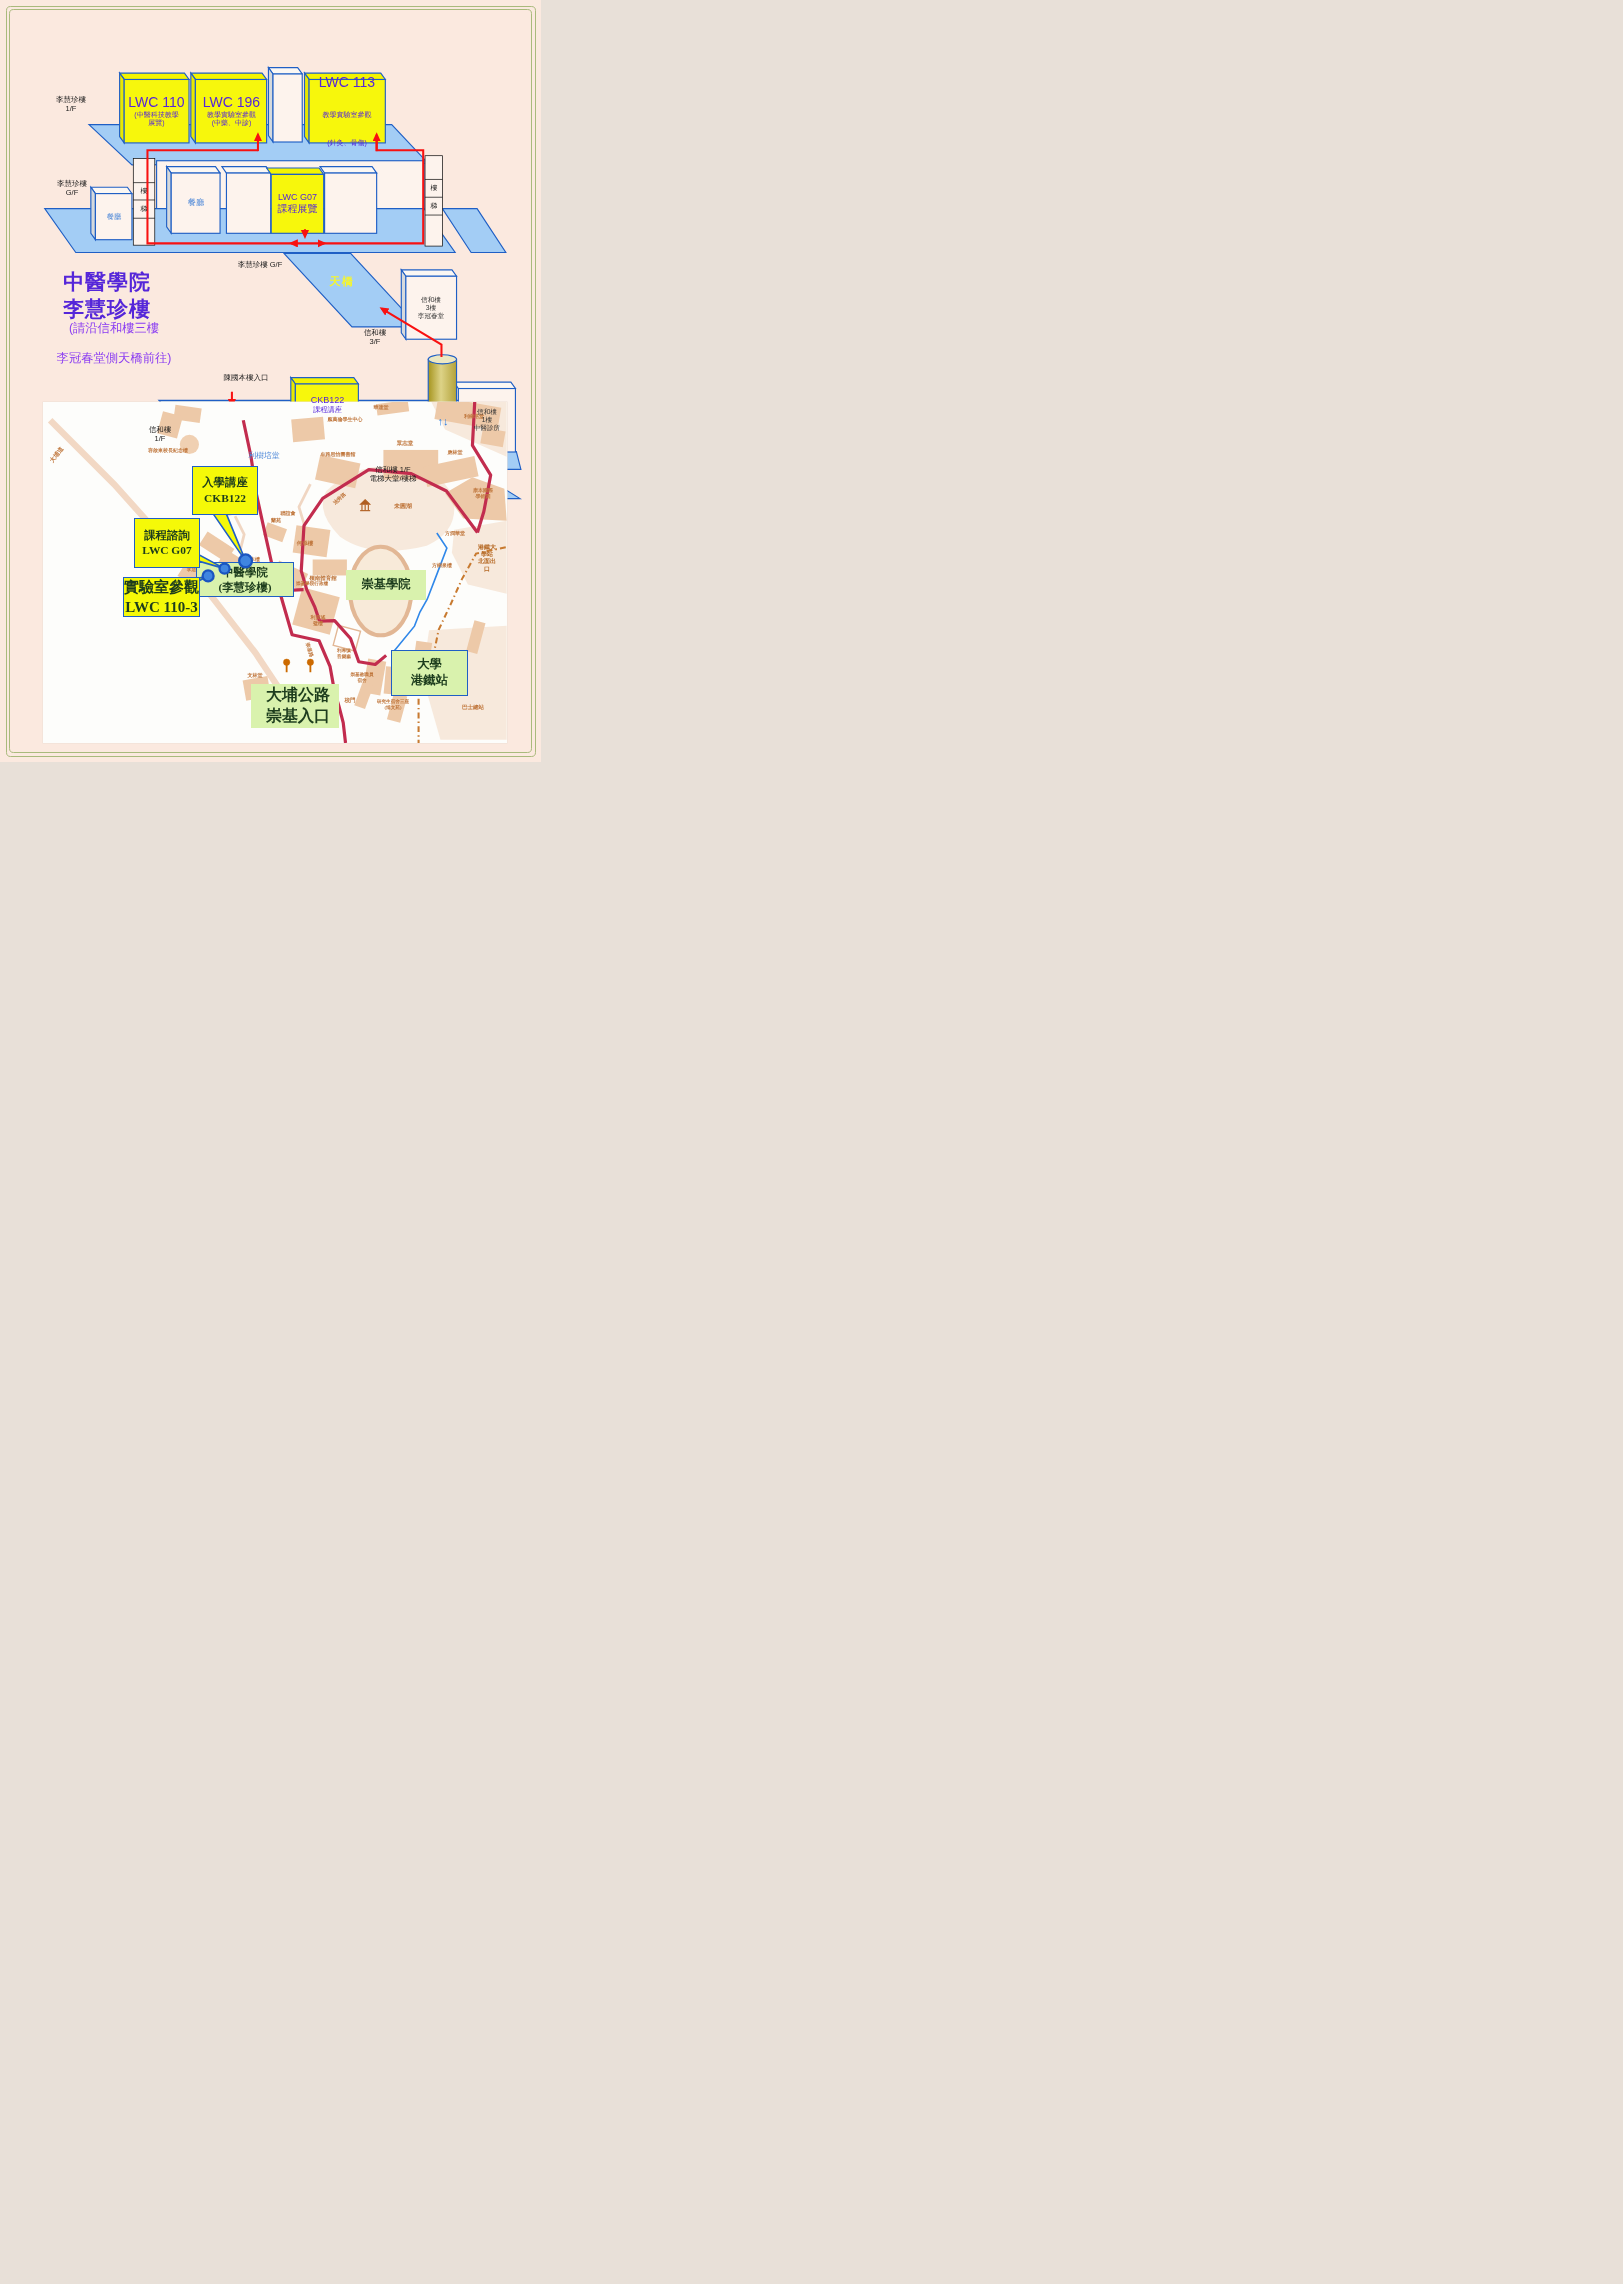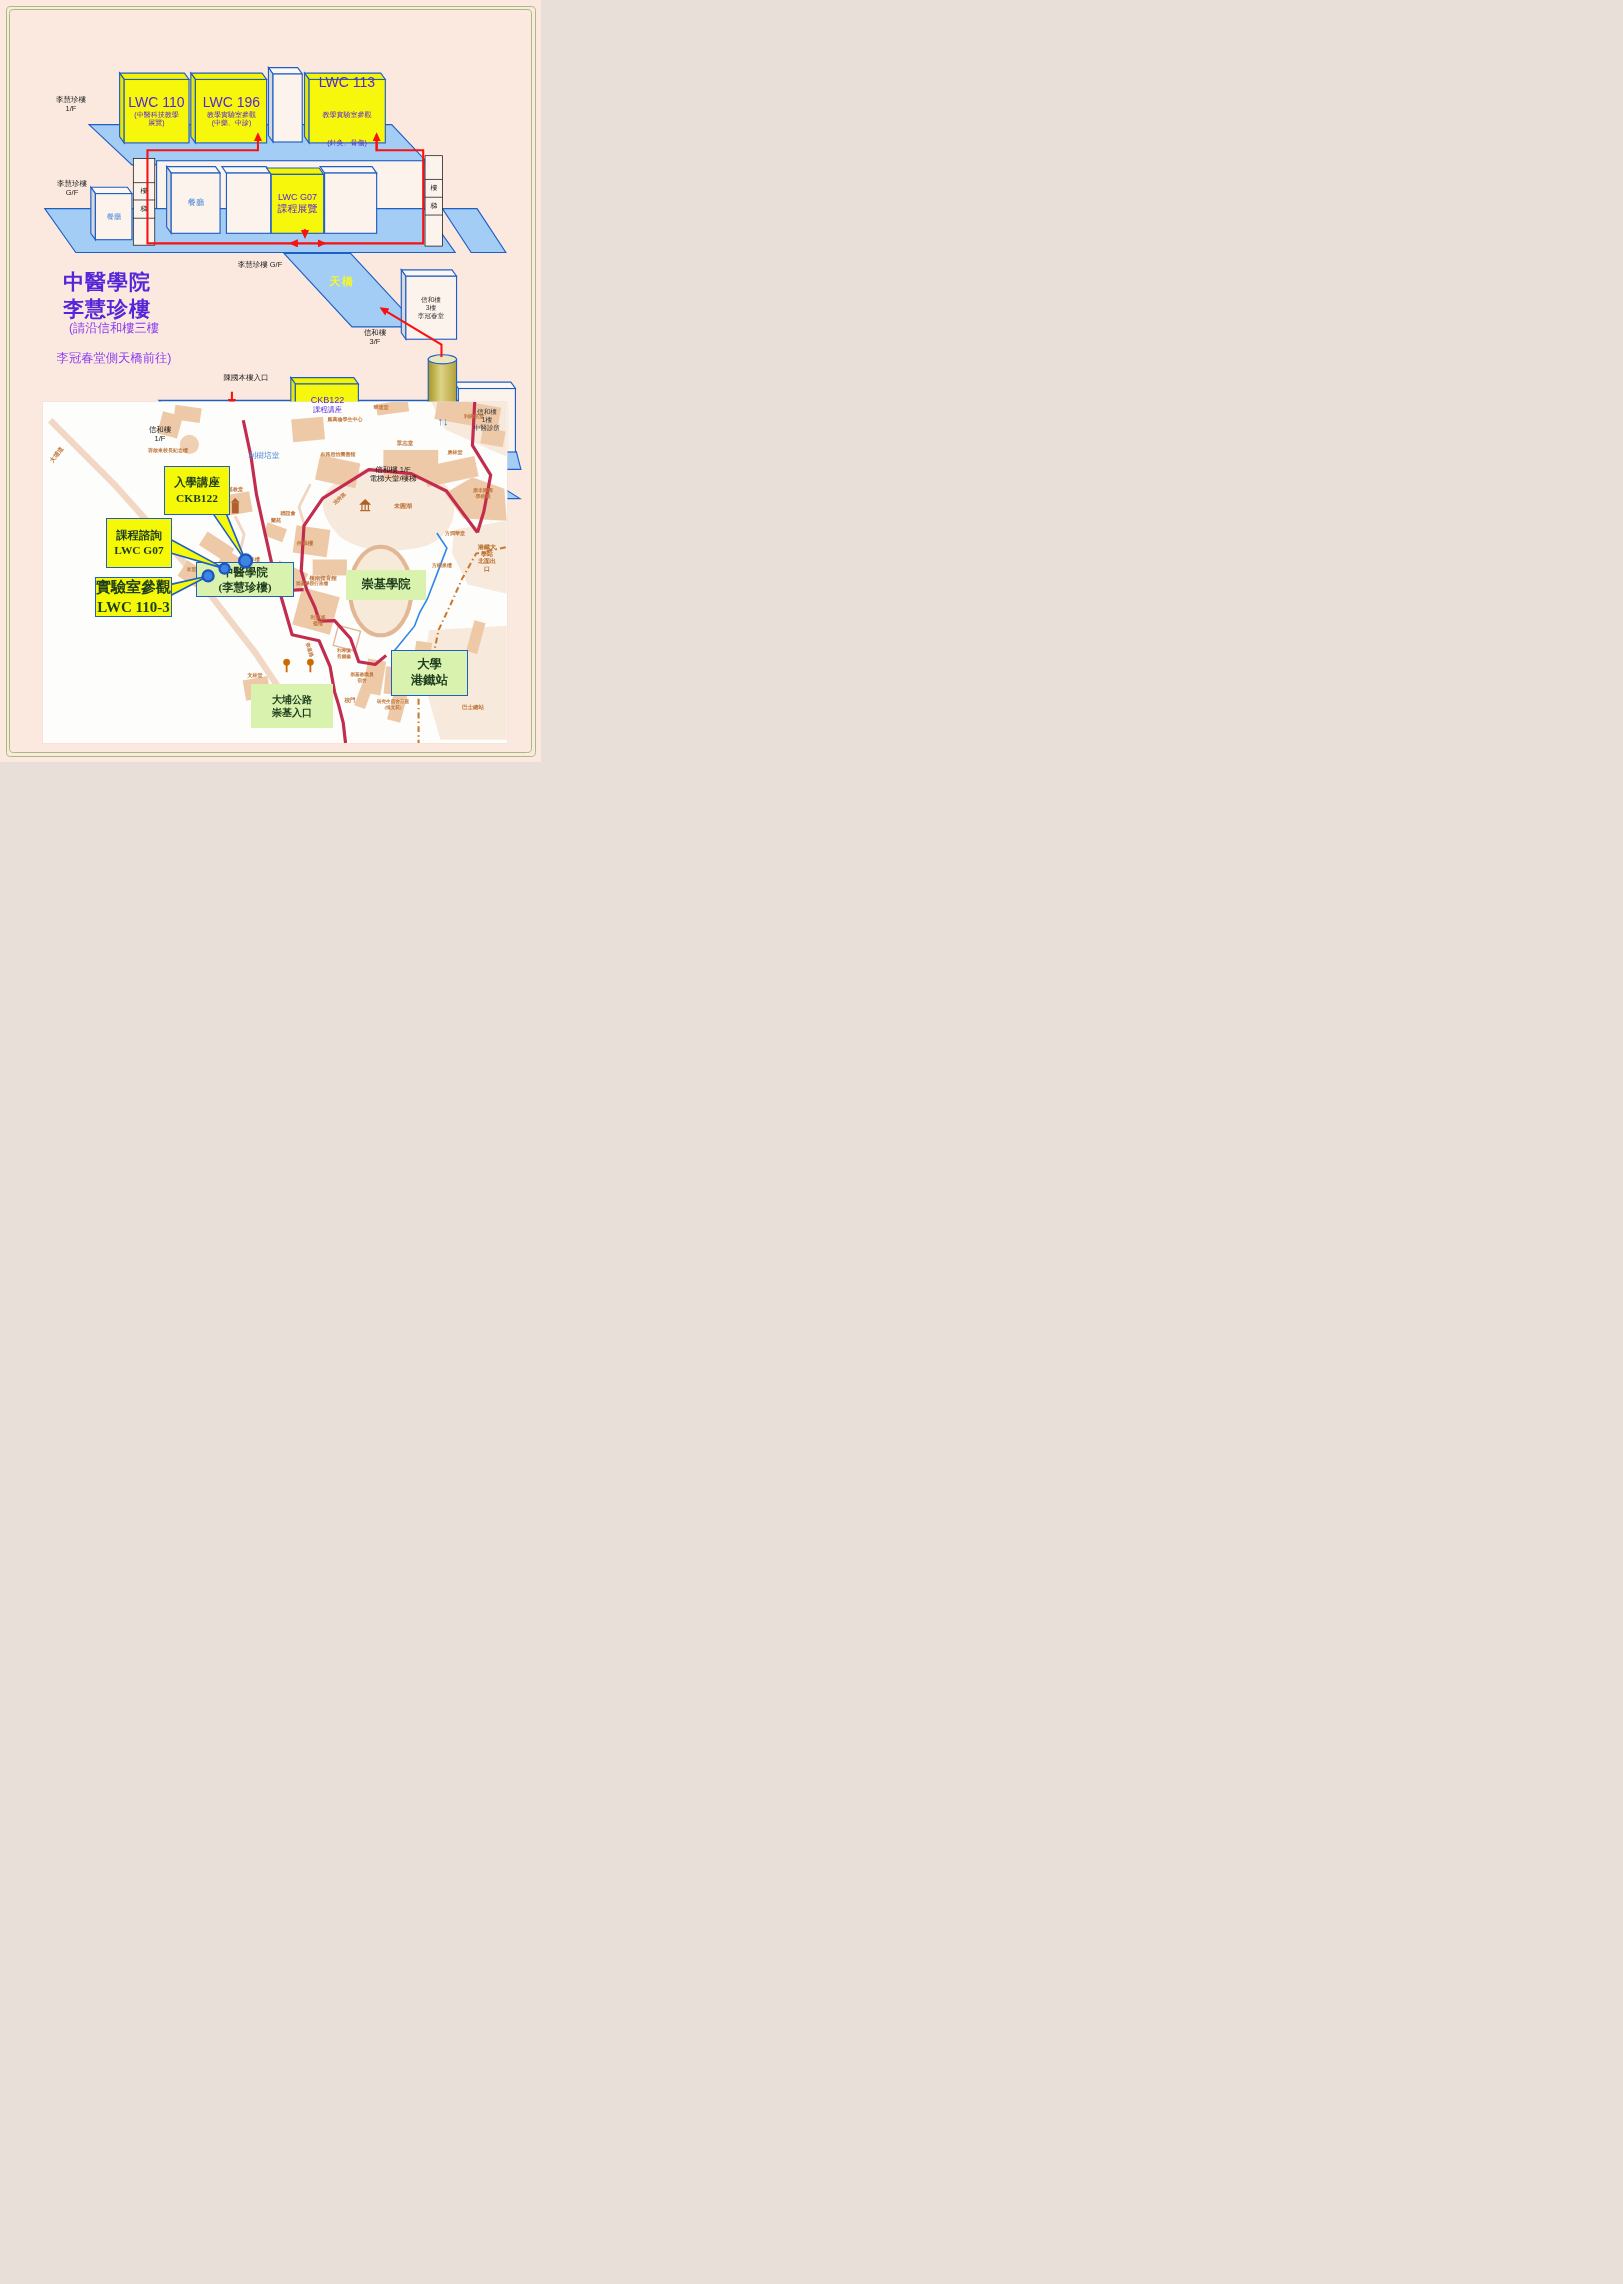--- a/index.html
+++ b/index.html
@@ -25,21 +25,21 @@
        box-shadow:0 0 0 0.5px #eee0d6;}
   .m-lbl{position:absolute;transform:translate(-50%,-50%);white-space:pre-line;text-align:center;
        color:#c0773d;font-family:"Liberation Serif","DejaVu Serif",serif;font-weight:bold;
        line-height:1.2;z-index:12;}
   .g-lbl{position:absolute;background:#d9f2ad;color:#1d3d1d;font-family:"Liberation Serif","DejaVu Serif",serif;
        font-weight:bold;display:flex;align-items:center;justify-content:center;text-align:center;
        white-space:pre-line;line-height:1.3;z-index:14;}
   .g-bordered{border:1.8px solid #1f5fc5;}
   .callout{position:absolute;background:#f5f908;border:1.8px solid #1f5fc5;color:#1d3d1d;
        font-family:"Liberation Serif","DejaVu Serif",serif;font-weight:bold;display:flex;flex-direction:column;
-       align-items:center;justify-content:center;text-align:center;line-height:1.35;z-index:16;}
+       align-items:center;justify-content:center;text-align:center;line-height:1.35;z-index:16;margin-left:28px;}
   .ovl{z-index:15;}
 </style>
 </head>
 <body>
 
 <div class="page">
   <div class="frame outer"></div>
   <div class="frame inner"></div>
 
   <svg width="541" height="762" viewBox="0 0 1185 1669">
@@ -364,21 +364,21 @@
     <div class="m-lbl" style="left:412px;top:132px;font-size:5px;">方潤華堂</div>
     <div class="m-lbl" style="left:399px;top:164px;font-size:5px;">方樹泉樓</div>
     <div class="m-lbl" style="left:444px;top:156px;font-size:6px;color:#b66a26;">港鐵大學站
 北面出口</div>
 
     <div class="g-lbl g-bordered" style="left:153px;top:160px;width:96px;height:33px;font-size:11.4px;">中醫學院
 (李慧珍樓)</div>
     <div class="g-lbl" style="left:303px;top:168px;width:80px;height:30px;font-size:12.3px;">崇基學院</div>
     <div class="g-lbl g-bordered" style="left:348px;top:248px;width:75px;height:44px;font-size:12.3px;">大學
 港鐵站</div>
-    <div class="g-lbl" style="left:208px;top:282px;width:82px;height:44px;font-size:10px;">大埔公路
+    <div class="g-lbl" style="left:208px;top:282px;width:82px;height:44px;font-size:16px;padding-left:6px;">大埔公路
 崇基入口</div>
 
     <div class="callout" style="left:121px;top:64px;width:64px;height:47px;font-size:11.4px;">
       <span>入學講座</span>
       <span>CKB122</span>
     </div>
     <div class="callout" style="left:63px;top:116px;width:64px;height:48px;font-size:11.4px;">
       <span>課程諮詢</span>
       <span>LWC G07</span>
     </div>

